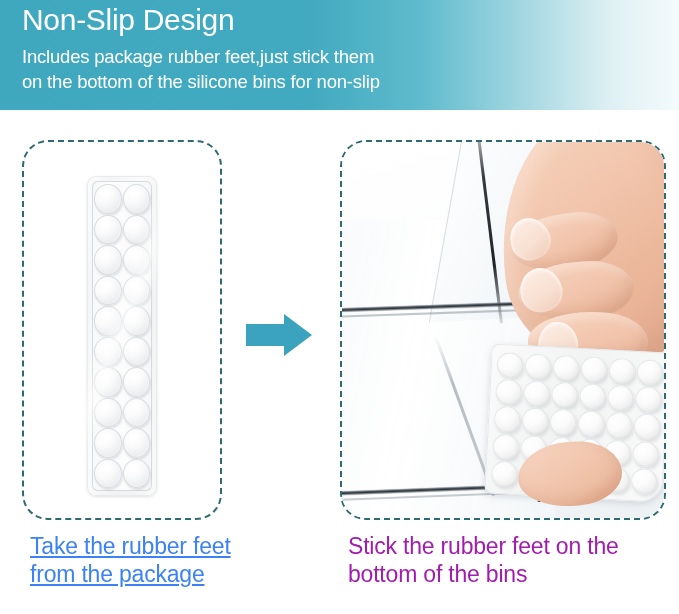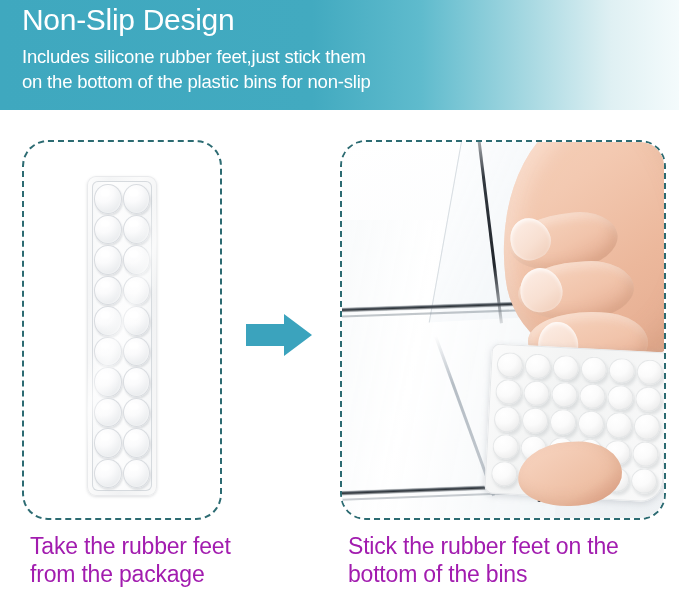--- a/index.html
+++ b/index.html
@@ -201,22 +201,22 @@
   }
   #caption-left{left:30px;top:532px;width:210px;}
   #caption-right{left:348px;top:532px;width:320px;}
 </style>
 </head>
 <body>
 
 <div class="banner">
   <div class="banner-title">Non-Slip Design</div>
   <div class="banner-sub">
-    <div>Includes silicone rubber feet,just stick them</div>
-    <div>on the bottom of the plastic bins for non-slip</div>
+    <div>Includes package rubber feet,just stick them</div>
+    <div>on the bottom of the silicone bins for non-slip</div>
   </div>
 </div>
 
 <div class="panel" id="panel-left" style="border-color: rgb(44, 107, 114);">
   <div class="blister">
     <div class="blister-inner" id="blister-grid">
         <div class="dome"></div>
         <div class="dome"></div>
         <div class="dome"></div>
         <div class="dome"></div>
@@ -297,14 +297,14 @@
         <div class="wdome"></div>
         <div class="wdome"></div>
         <div class="wdome"></div>
         <div class="wdome"></div>
         <div class="wdome"></div>
       </div>
     <div class="sheet-thumb"></div>
   </div>
 </div>
 
-<div class="caption" id="caption-left" style="color: #a21caf;">Take the rubber feet from the package</div>
+<div class="caption" id="caption-left" style="color: #3b82f6; text-decoration: underline;">Take the rubber feet from the package</div>
 <div class="caption" id="caption-right" style="color: #a21caf;">Stick the rubber feet on the bottom of the bins</div>
 
 </body></html>

